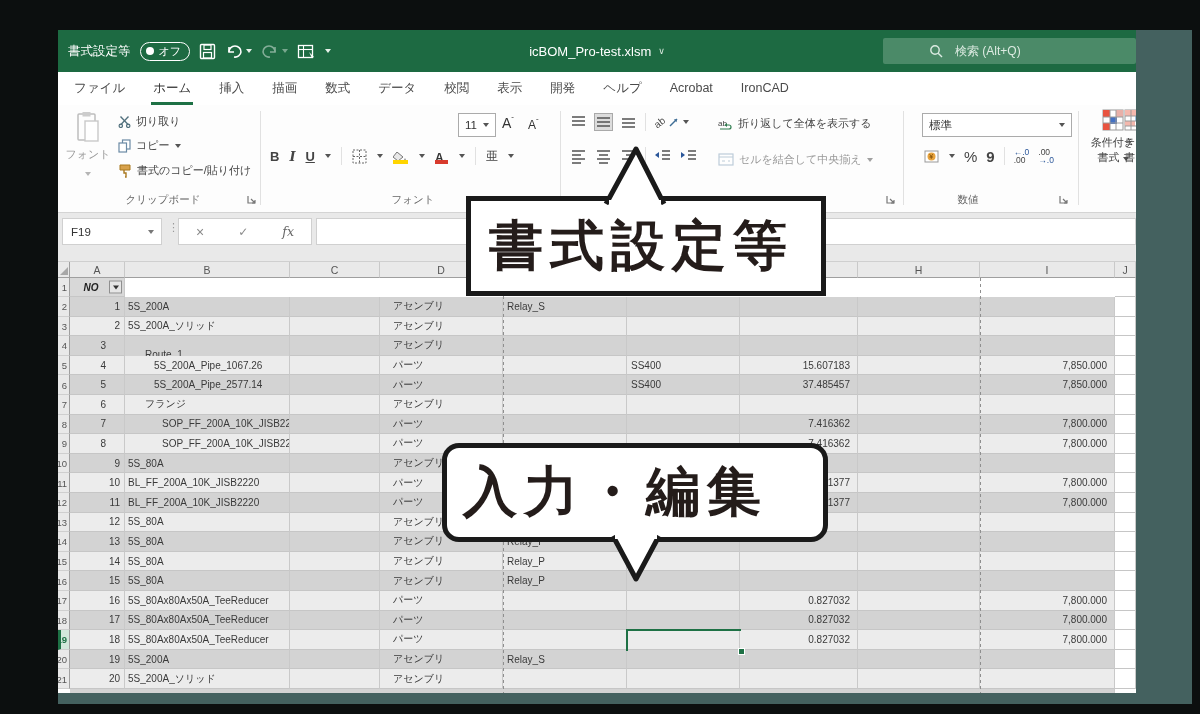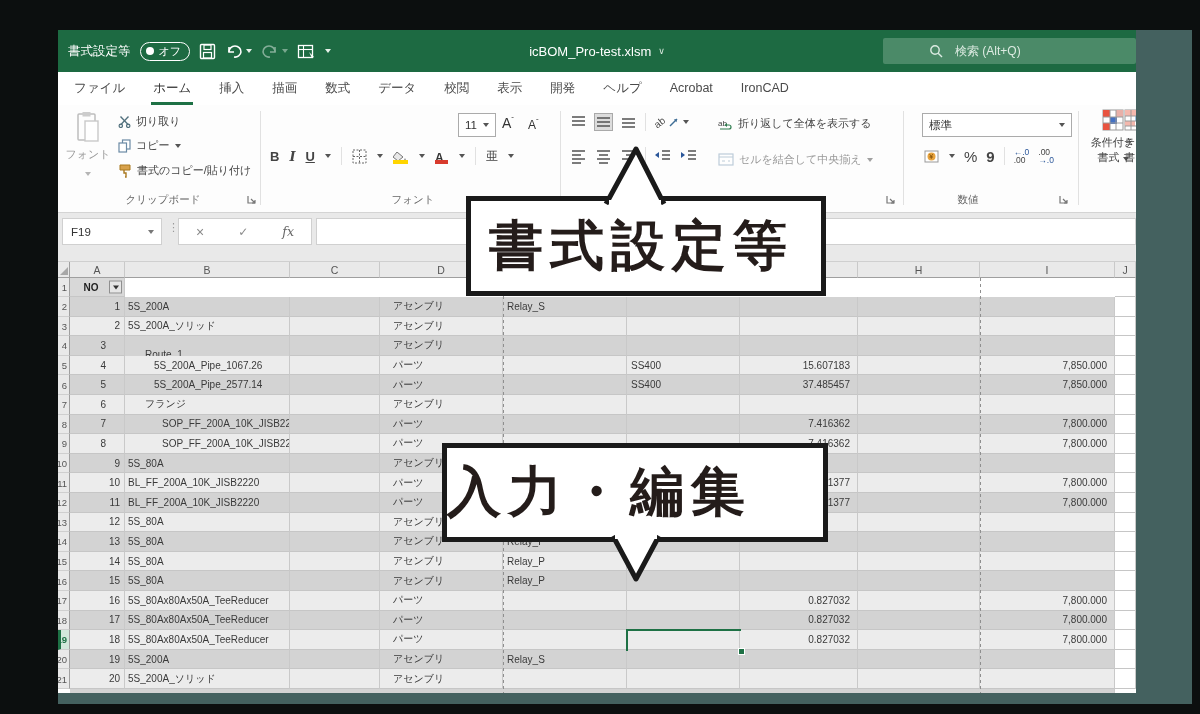--- a/index.html
+++ b/index.html
@@ -399,21 +399,21 @@
         <div class="gcell letter" style="left: 67px; top: 0px; width: 165px; height: 16px;">B</div>
         <div class="gcell letter" style="left: 232px; top: 0px; width: 90px; height: 16px;">C</div>
         <div class="gcell letter" style="left: 322px; top: 0px; width: 123px; height: 16px;">D</div>
         <div class="gcell letter" style="left: 445px; top: 0px; width: 124px; height: 16px;">E</div>
         <div class="gcell letter" style="left: 569px; top: 0px; width: 113px; height: 16px;">F</div>
         <div class="gcell letter" style="left: 682px; top: 0px; width: 118px; height: 16px;">G</div>
         <div class="gcell letter" style="left: 800px; top: 0px; width: 122px; height: 16px;">H</div>
         <div class="gcell letter" style="left: 922px; top: 0px; width: 135px; height: 16px;">I</div>
         <div class="gcell letter" style="left: 1057px; top: 0px; width: 21px; height: 16px;">J</div>
         <div class="gcell thead" style="left: 12px; top: 16px; width: 55px; height: 19px;">
-          <span style="margin-right: 12px;">NO</span>
+          <span style="margin-right: 12px; font-style: italic;">NO</span>
           <span class="filterbtn">
             <i></i>
           </span>
         </div>
         <div class="gcell thead" style="left: 67px; top: 16px; width: 165px; height: 19px;">
           <span style="margin-right: 12px;">部品名</span>
           <span class="filterbtn">
             <i></i>
           </span>
         </div>
@@ -731,21 +731,21 @@
       </div>
 
     <div class="callout" style="left:408px;top:166px;width:360px;height:100px;padding-left:18px;">
       <span>書式設定等</span>
     </div>
     <svg class="callout-tri" style="left:545px;top:113px;" width="64" height="62" viewBox="0 0 64 62">
       <path d="M3 61 L33 6 L61 61" fill="#ffffff" stroke="#1a1a1a" stroke-width="5" stroke-linejoin="round"></path>
       <rect x="6" y="57" width="52" height="5" fill="#ffffff"></rect>
     </svg>
 
-    <div class="callout" style="left:384px;top:413px;width:386px;height:99px;">
+    <div class="callout" style="left:384px;top:413px;width:386px;height:99px;padding-left:16px;border-radius:17px;">
       <span>入力・編集</span>
     </div>
     <svg class="callout-tri" style="left:551px;top:503px;" width="54" height="50" viewBox="0 0 54 50">
       <path d="M4 3 L27 46 L50 3" fill="#ffffff" stroke="#1a1a1a" stroke-width="5" stroke-linejoin="round"></path>
       <rect x="6" y="0" width="42" height="6" fill="#ffffff"></rect>
     </svg>
 
   </div>
 </div>
 

